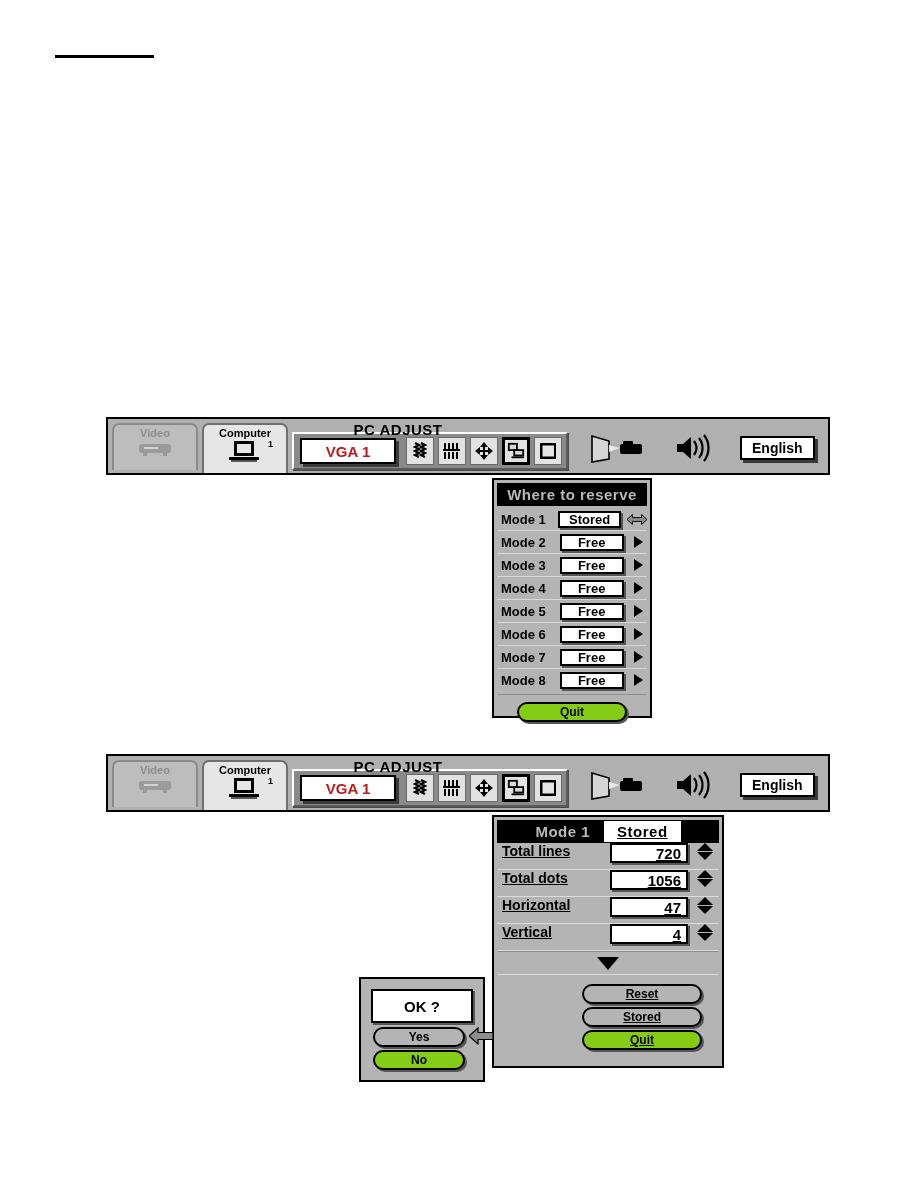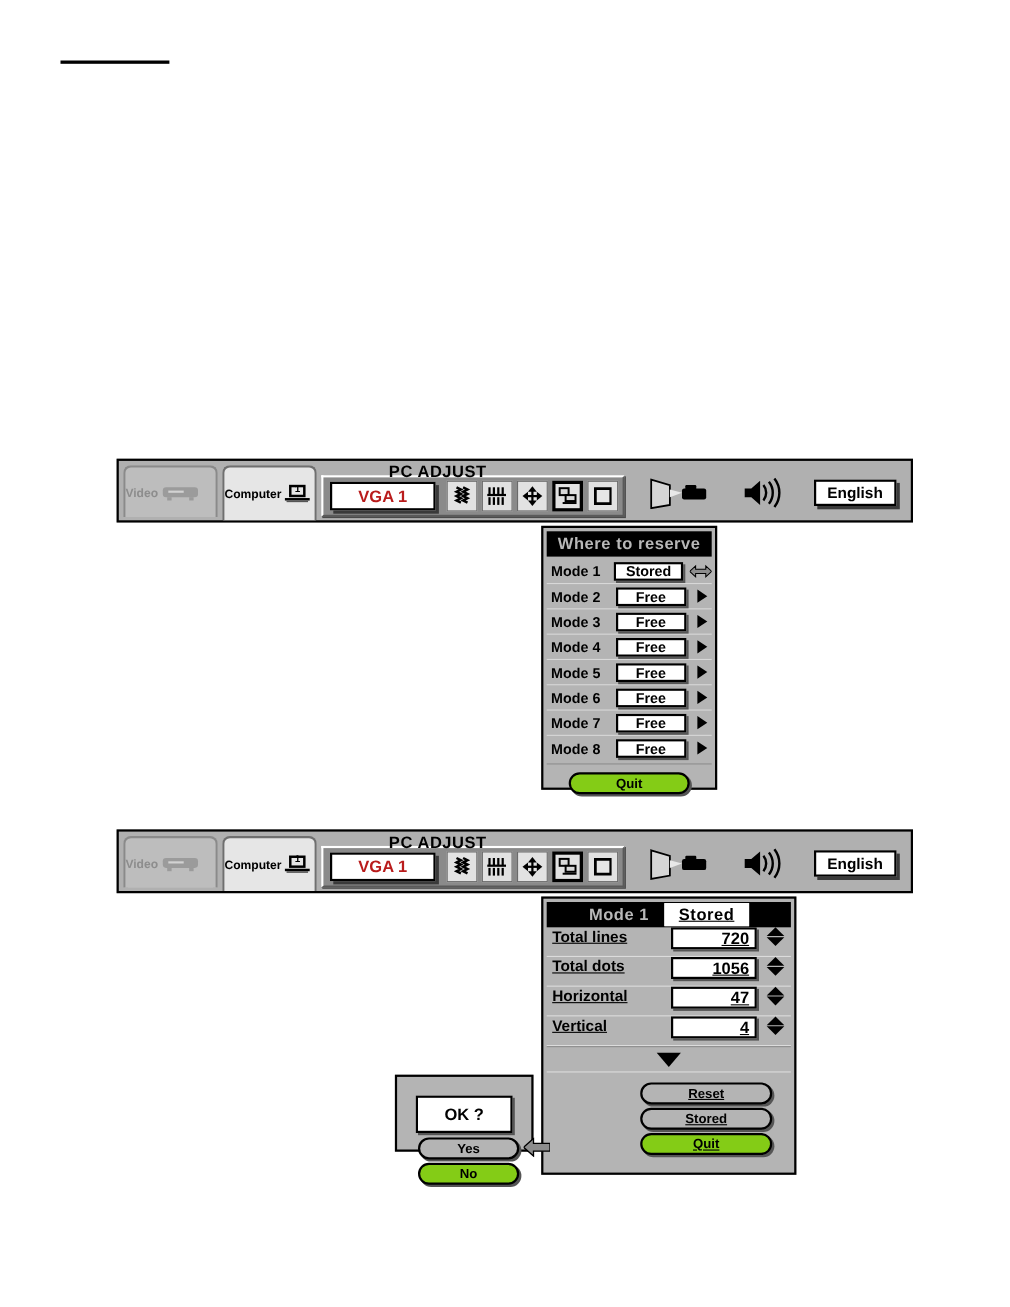--- a/index.html
+++ b/index.html
@@ -32,21 +32,21 @@
     padding-right:250px;
   }
   
   .tab{
     width:86px;height:47px;
     box-sizing:border-box;
     border:2px solid #8a8a8a;
     border-bottom:none;
     border-radius:7px 7px 0 0;
     background:#bdbdbd;
-    display:flex;flex-direction:row;align-items:center;justify-content:flex-start;
+    display:flex;flex-direction:column;align-items:center;justify-content:flex-start;
     margin-left:4px;margin-bottom:3px;
     position:relative;
   }
   .tab.active{
     background:#e6e6e6;border-color:#6f6f6f;
     margin-bottom:0;height:50px;z-index:3;
   }
   .tab-label{font-size:11px;font-weight:bold;line-height:12px;margin-top:2px;}
   .tab.inactive .tab-label{color:#8d8d8d;}
   .tab.active .tab-label{color:#000;}
@@ -485,21 +485,21 @@
     <div class="tri-down-big"></div>
   </div>
 
   <div style="padding-top:6px;position:relative;">
     <div class="pill grey" style="margin-left:85px;">Reset</div>
     <div class="pill grey" style="margin-left:85px;">Stored</div>
     <div class="pill" style="margin-left:85px;">Quit</div>
   </div>
 </div>
 
-<div class="abs panel" style="left:359px;top:977px;width:126px;height:70px;padding:15px;">
+<div class="abs panel" style="left:359px;top:977px;width:126px;height:105px;padding:8px;">
   <div class="ok-txt">OK ?</div>
   <div style="position:relative;margin-top:4px;">
     <div class="pill grey" style="width:92px;margin-left:4px;">Yes</div>
     <span class="abs larrow" style="left:100px;top:0px;">
       <svg width="24" height="18" viewBox="0 0 24 18">
           <path d="M0 9 L9 1 L9 5.5 L24 5.5 L24 12.5 L9 12.5 L9 17 Z" fill="#8d8d8d" stroke="#000" stroke-width="1.2"></path>
         </svg>
     </span>
     <div class="pill" style="width:92px;margin-left:4px;">No</div>
   </div>

